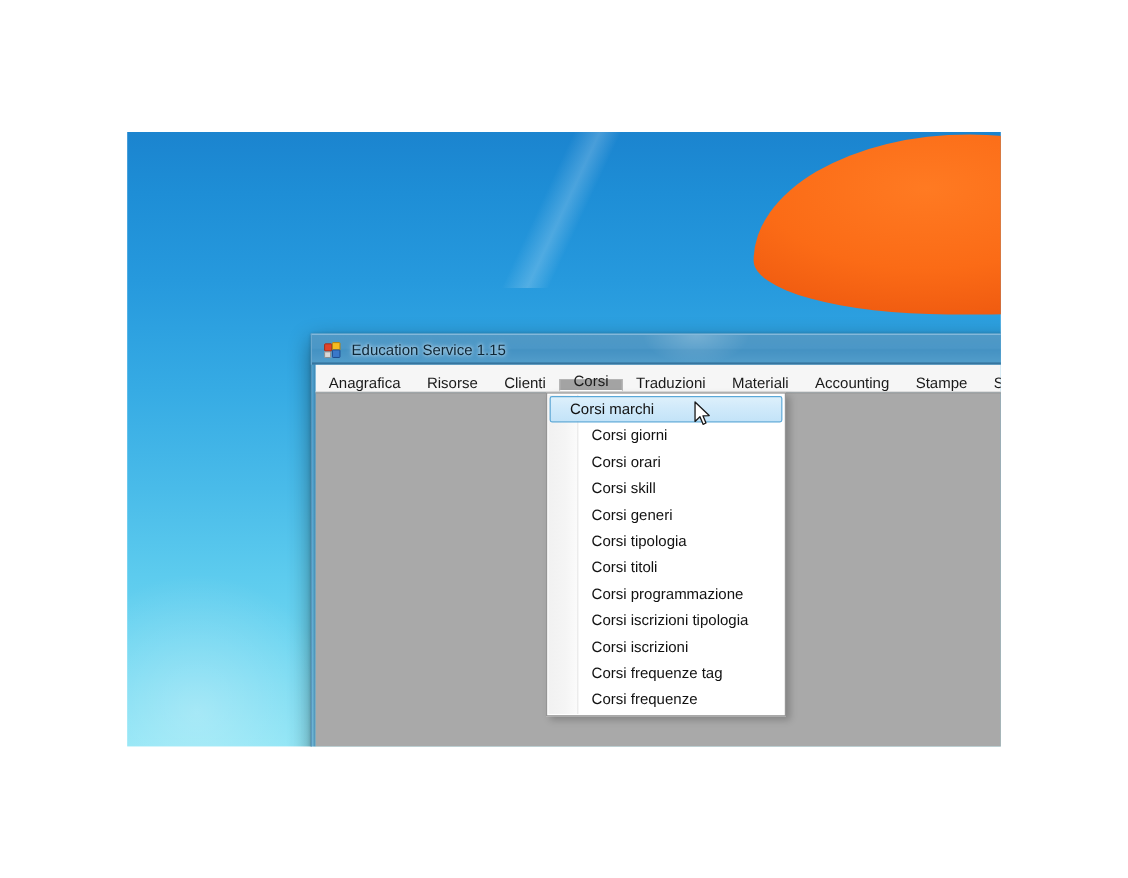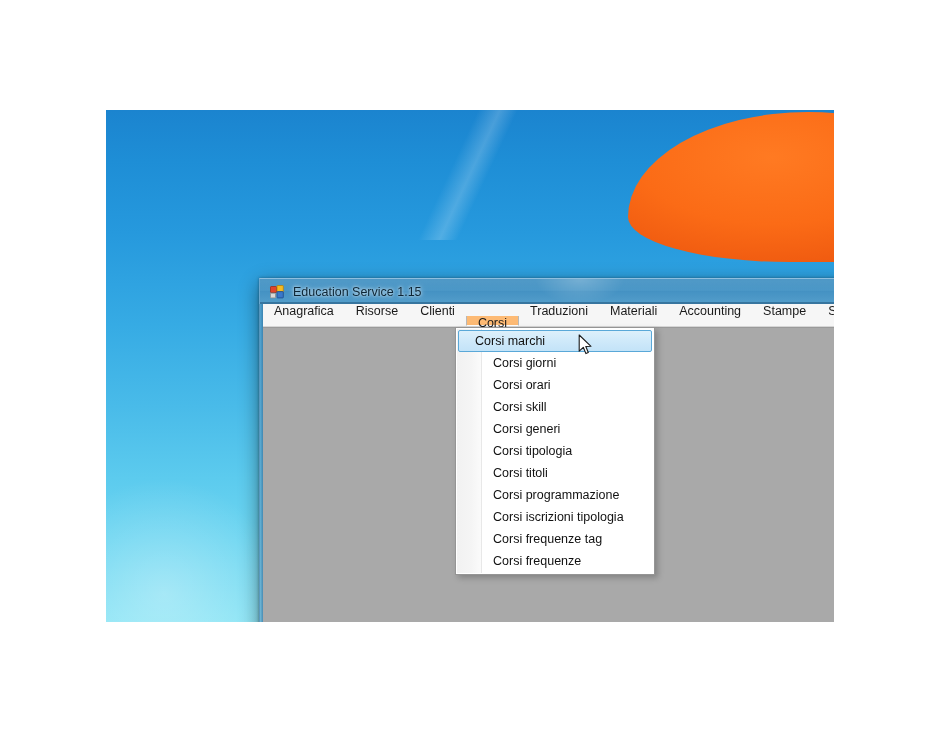--- a/index.html
+++ b/index.html
@@ -162,28 +162,28 @@
     background: #f6f6f6;
     border-bottom: 1px solid #d6d6d6;
     display: flex;
     align-items: stretch;
     box-sizing: border-box;
   }
   .menu-top {
     position: relative;
     padding: 0 11px;
     display: flex;
-    align-items: flex-start;
+    align-items: flex-end;
     font-size: 12.5px;
     color: #1a1a1a;
     white-space: nowrap;
     cursor: default;
   }
   .menu-top.active {
-    background: #fdba74;
+    background: #a3a3a3;
     border: 1px solid #b8b8b8;
     border-bottom-color: #ffffff;
     border-top: none;
     margin-top: 12px;
     z-index: 3;
   }
 
   
   #client-area {
     position: absolute;
@@ -321,20 +321,21 @@
       <div id="dropdown-gutter"></div>
       <div class="dd-item selected"><span>Corsi marchi</span></div>
       <div class="dd-item"><span>Corsi giorni</span></div>
       <div class="dd-item"><span>Corsi orari</span></div>
       <div class="dd-item"><span>Corsi skill</span></div>
       <div class="dd-item"><span>Corsi generi</span></div>
       <div class="dd-item"><span>Corsi tipologia</span></div>
       <div class="dd-item"><span>Corsi titoli</span></div>
       <div class="dd-item"><span>Corsi programmazione</span></div>
       <div class="dd-item"><span>Corsi iscrizioni tipologia</span></div>
+      <div class="dd-item"><span>Corsi iscrizioni</span></div>
       <div class="dd-item"><span>Corsi frequenze tag</span></div>
       <div class="dd-item"><span>Corsi frequenze</span></div>
 
     </div>
 
     <div id="cursor">
       <svg width="16" height="24" viewBox="0 0 16 24">
         <path d="M1.2,1.0 L1.2,17.2 L5.3,13.3 L7.9,19.6 L10.3,18.5 L7.8,12.5 L13.0,12.3 Z" fill="#ffffff" stroke="#1a1a1a" stroke-width="1.1" stroke-linejoin="round"></path>
       </svg>
     </div>

